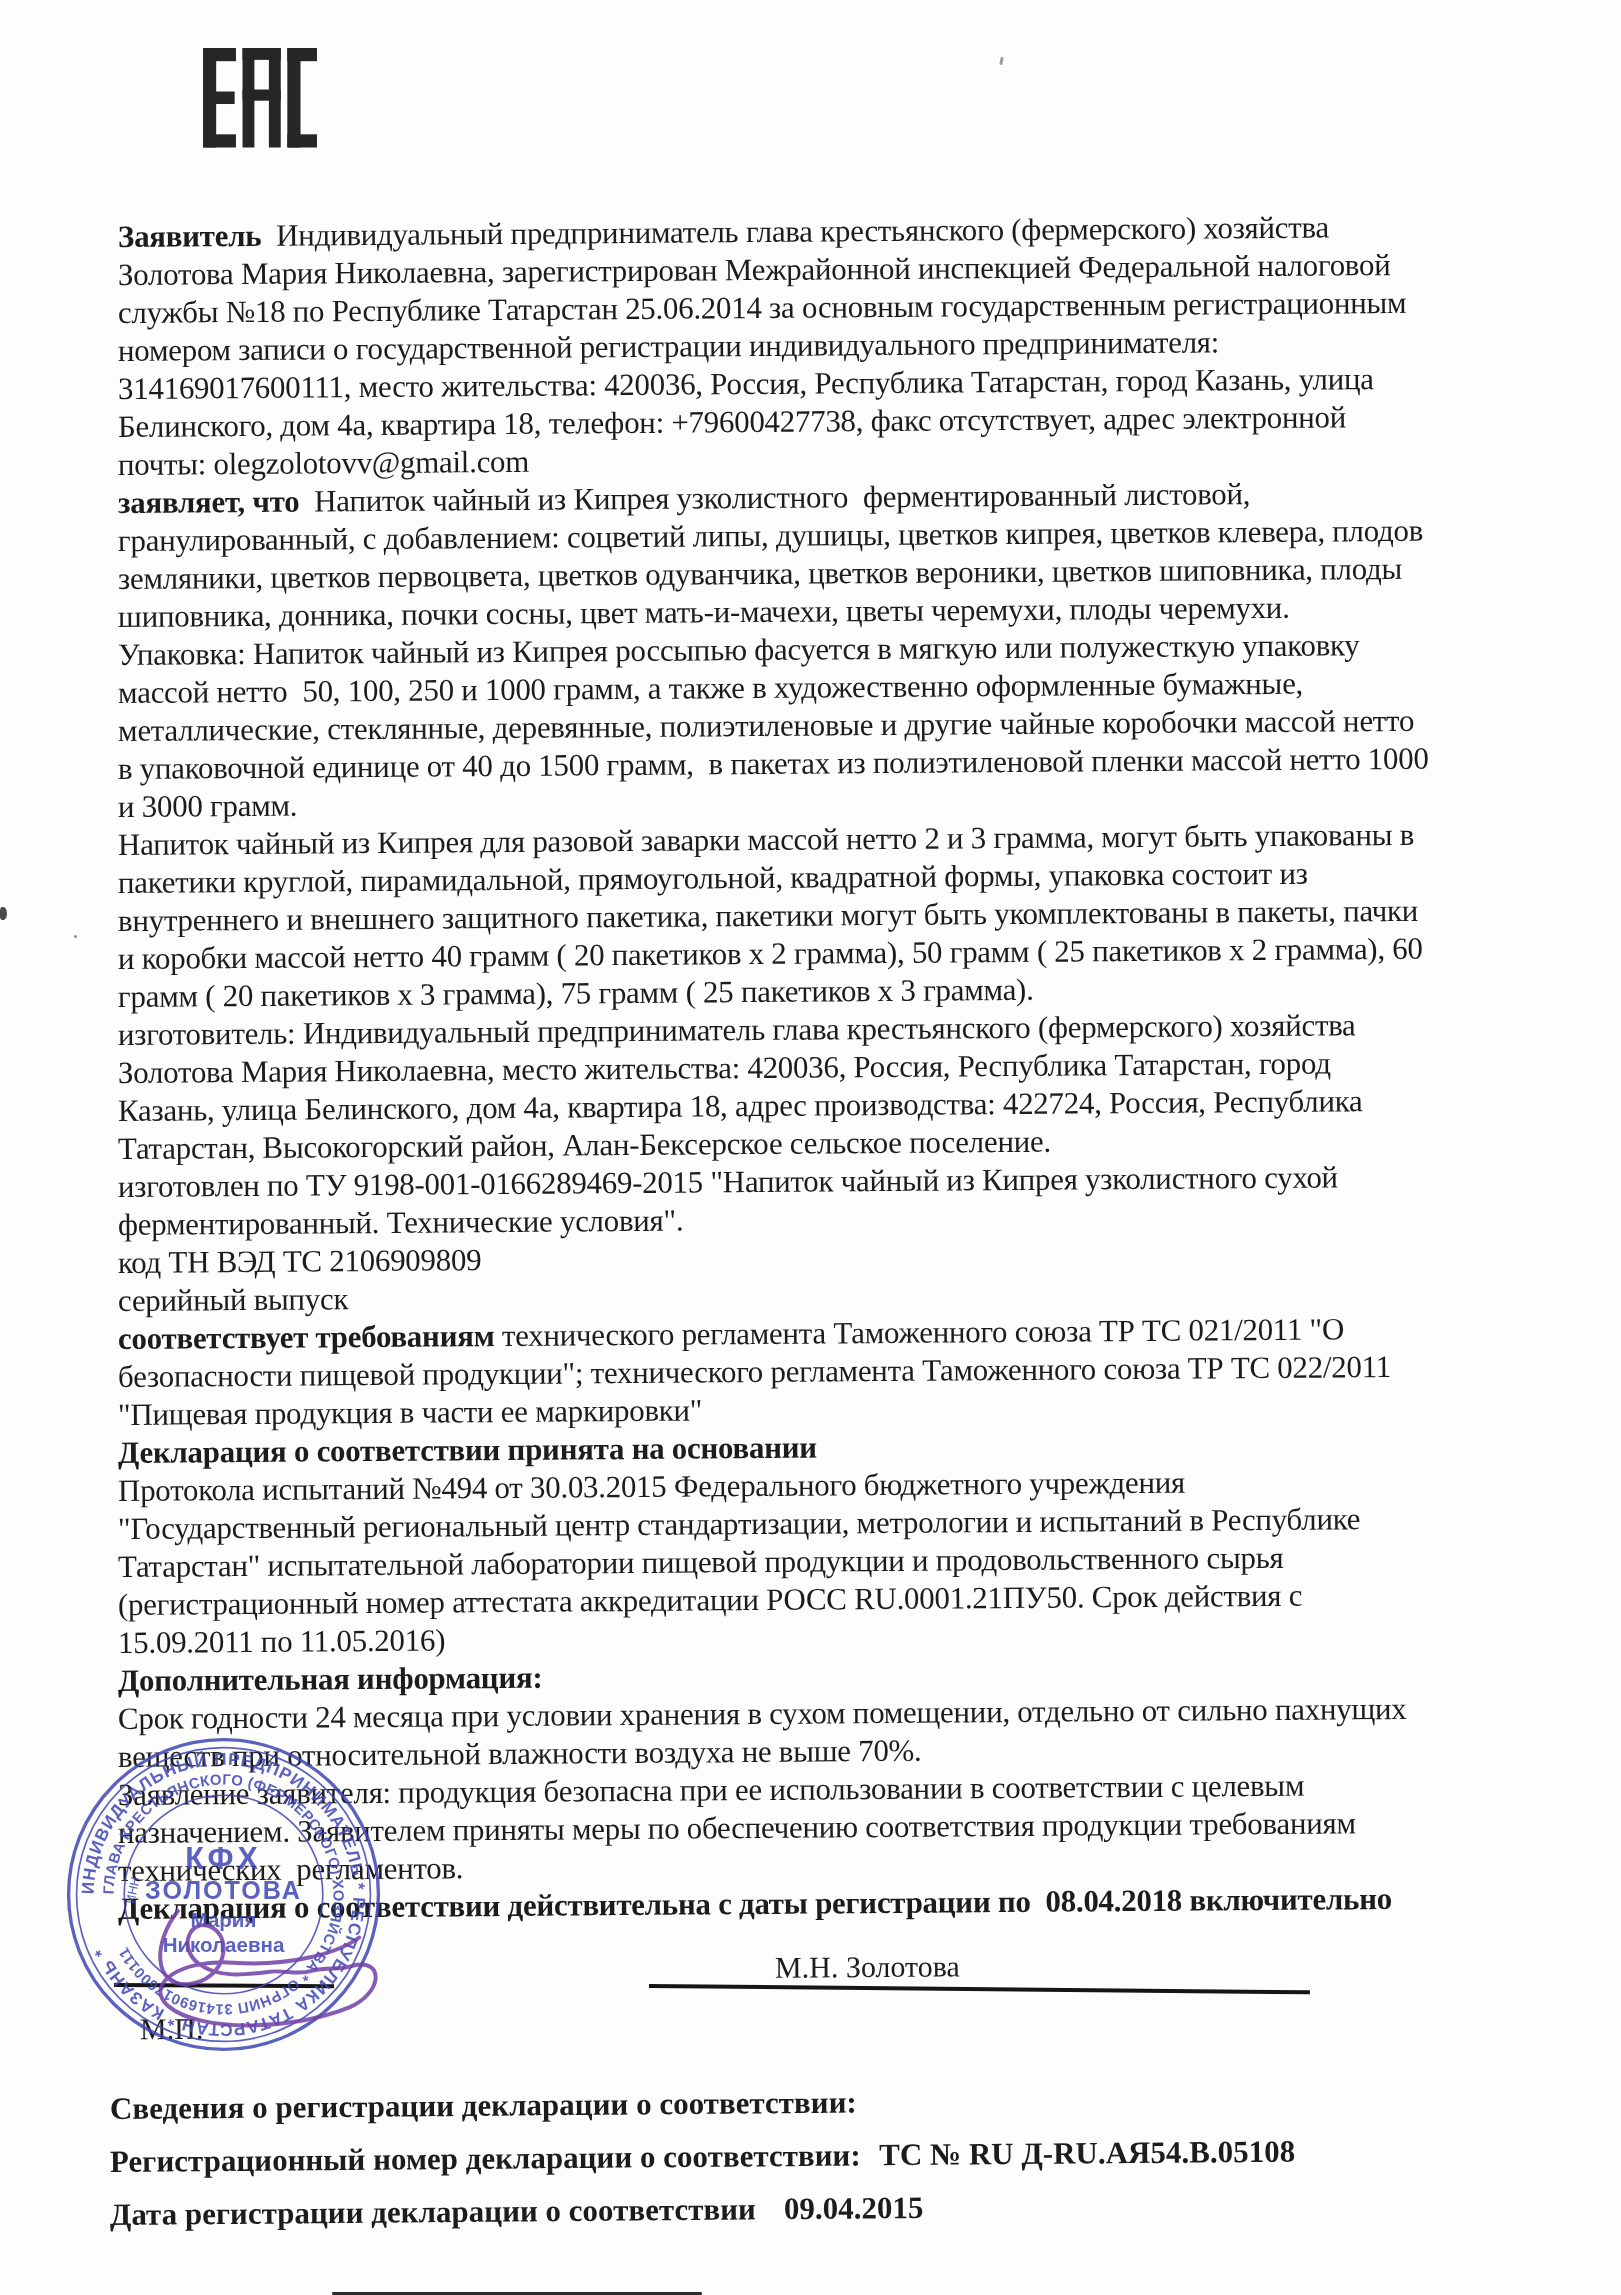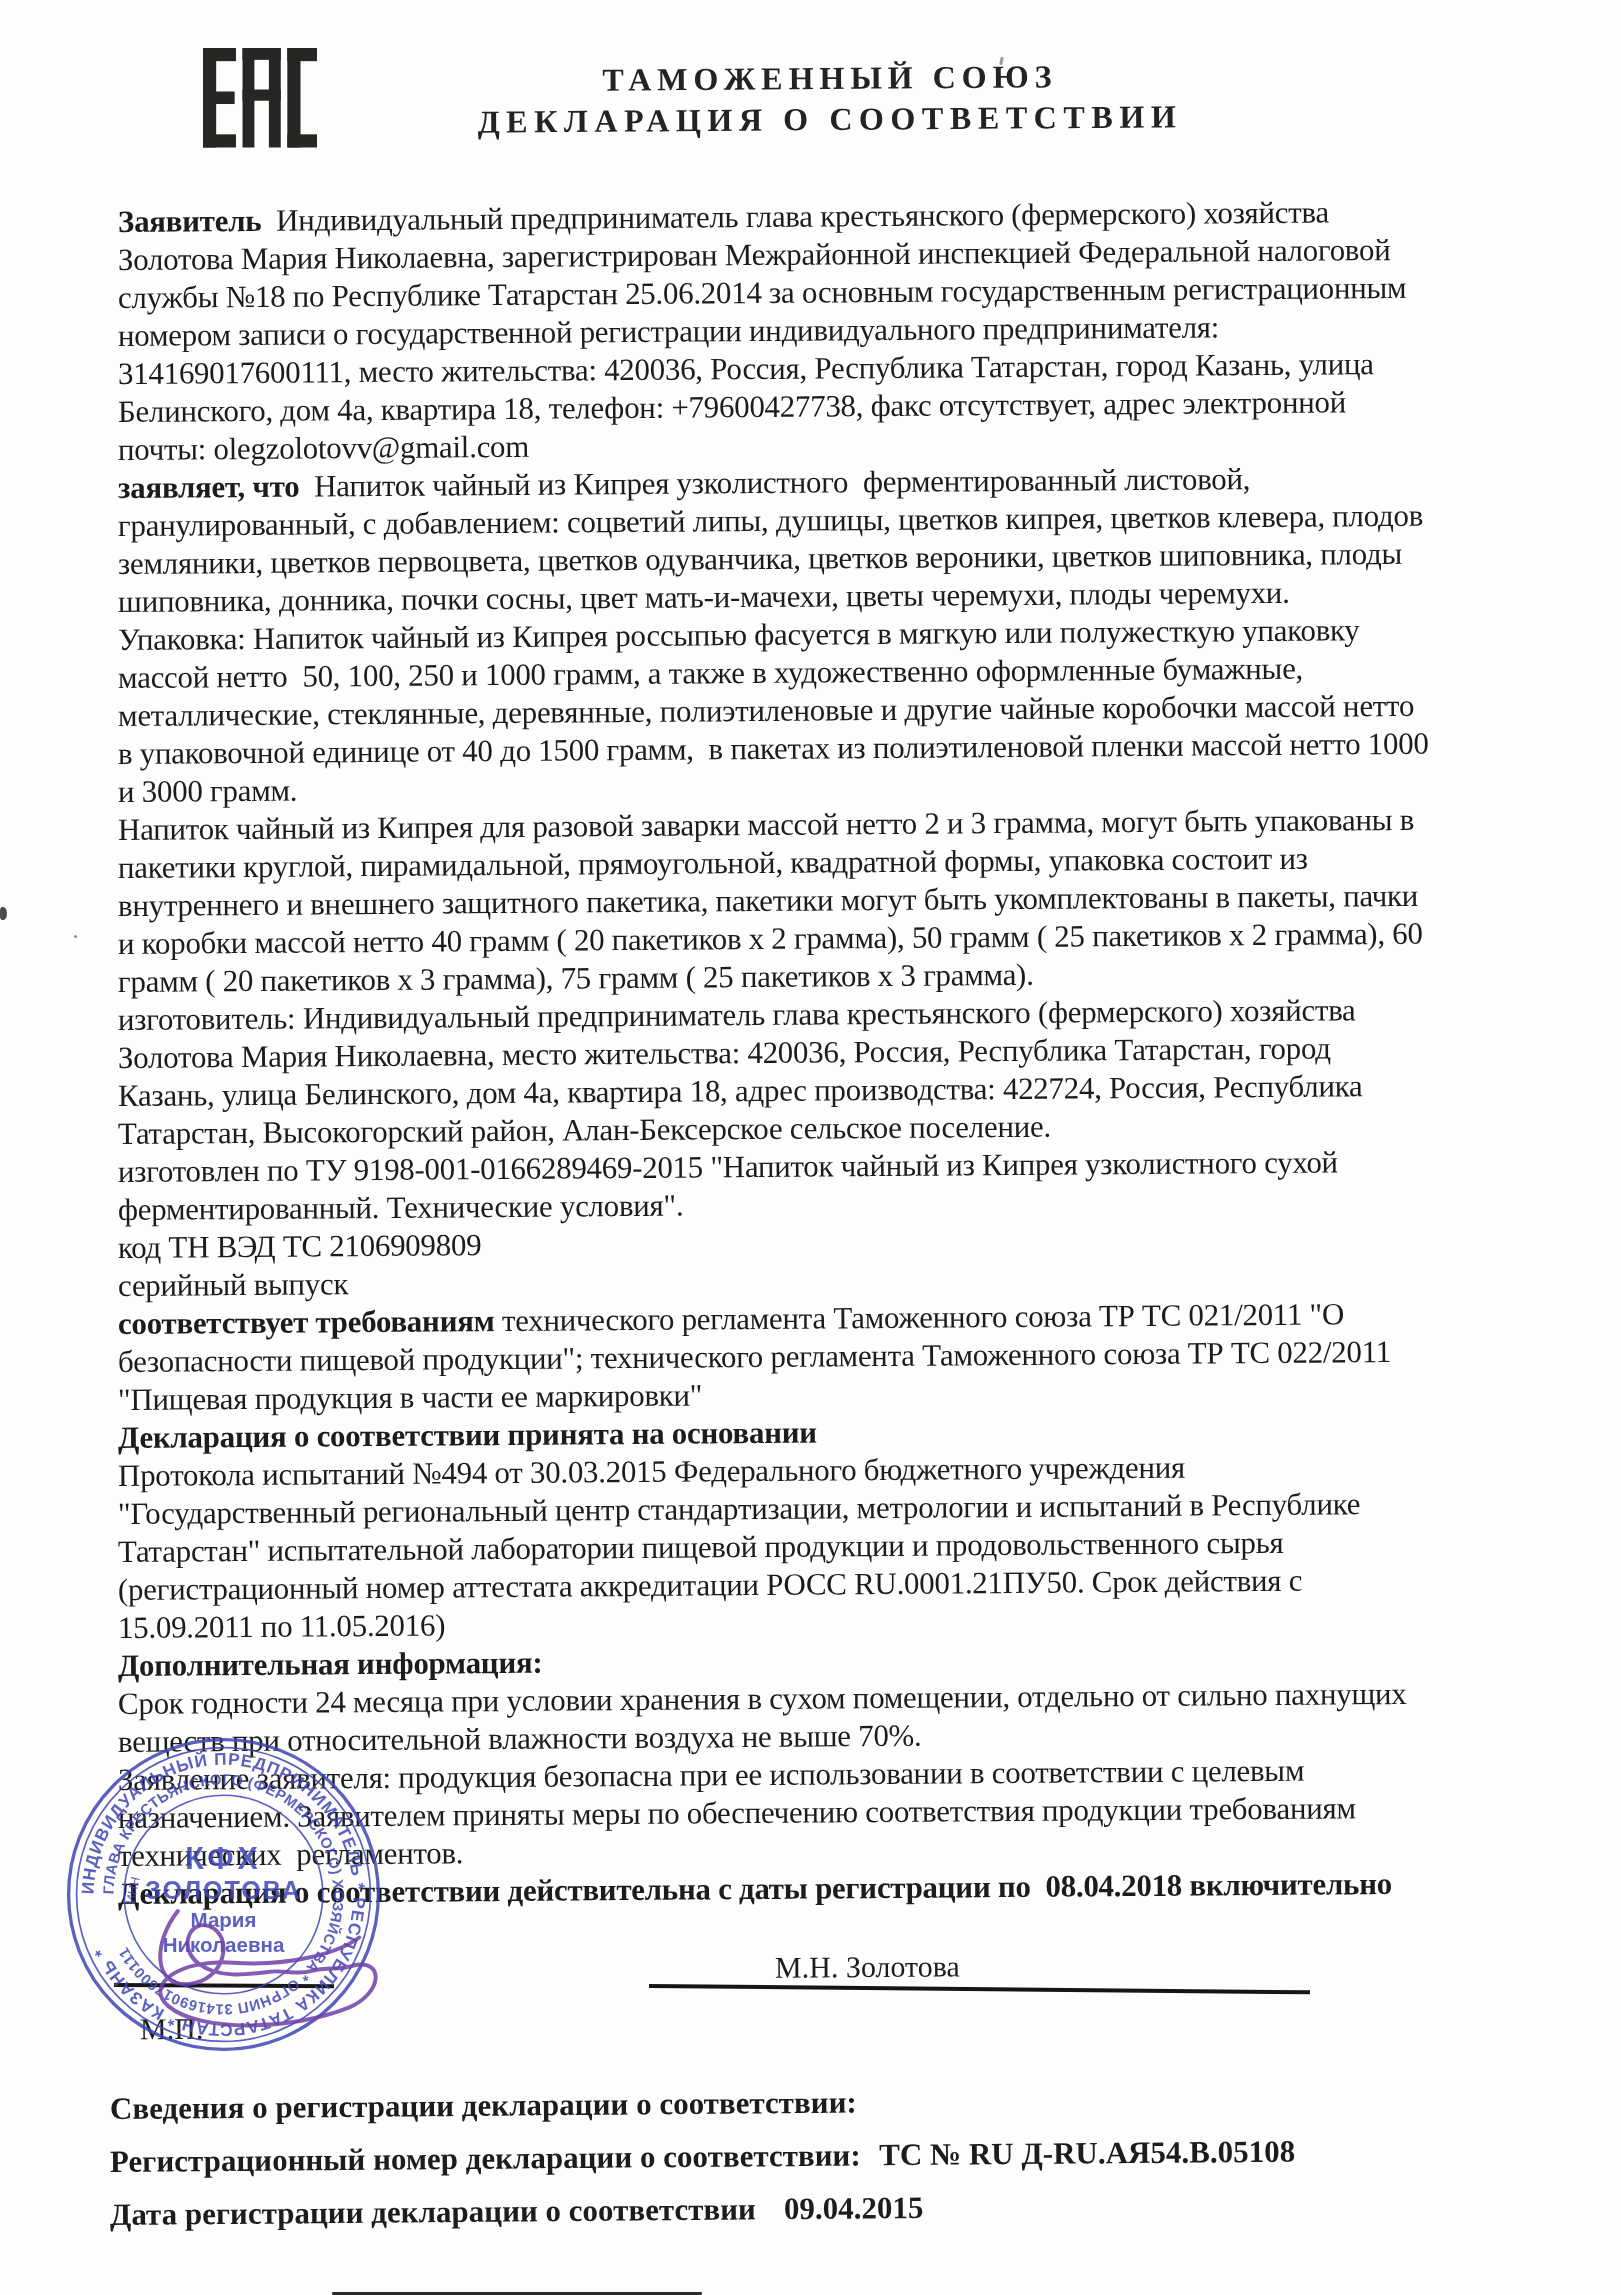--- a/index.html
+++ b/index.html
@@ -22,21 +22,21 @@
   .doc-title .t1{
     font-size:32px;letter-spacing:6px;line-height:41px;
     transform:rotate(-0.45deg);
   }
   .doc-title .t2{
     font-size:32px;letter-spacing:6.6px;line-height:41px;
     transform:rotate(-0.45deg);
   }
   
   .body-lines{
-    position:absolute;left:118px;top:203px;width:1475px;
+    position:absolute;left:118px;top:218px;width:1475px;
     font-size:31px;
   }
   .line{
     white-space:pre;height:38px;line-height:38px;
     transform:rotate(-0.45deg);transform-origin:0 50%;
     letter-spacing:-0.3px;
   }
   .b{font-weight:bold;}
   
   .sig-name{
@@ -110,24 +110,20 @@
         <rect x="60" y="0" width="58" height="18"></rect>
         <rect x="60" y="63" width="58" height="17"></rect>
 
         <rect x="128" y="0" width="20" height="151"></rect>
         <rect x="128" y="0" width="45" height="20"></rect>
         <rect x="128" y="131" width="45" height="20"></rect>
       </g>
     </svg>
   </div>
 
-  <div class="doc-title">
-    <div class="t1">ТАМОЖЕННЫЙ СОЮЗ</div>
-    <div class="t2">ДЕКЛАРАЦИЯ О СООТВЕТСТВИИ</div>
-  </div>
 
   <div class="body-lines" id="body-lines">
       <div class="line"><span class="b">Заявитель</span><span>  Индивидуальный предприниматель глава крестьянского (фермерского) хозяйства</span></div>
       <div class="line"><span>Золотова Мария Николаевна, зарегистрирован Межрайонной инспекцией Федеральной налоговой</span></div>
       <div class="line"><span>службы №18 по Республике Татарстан 25.06.2014 за основным государственным регистрационным</span></div>
       <div class="line"><span>номером записи о государственной регистрации индивидуального предпринимателя:</span></div>
       <div class="line"><span>314169017600111, место жительства: 420036, Россия, Республика Татарстан, город Казань, улица</span></div>
       <div class="line"><span>Белинского, дом 4а, квартира 18, телефон: +79600427738, факс отсутствует, адрес электронной</span></div>
       <div class="line"><span>почты: olegzolotovv@gmail.com</span></div>
       <div class="line"><span class="b">заявляет, что</span><span>  Напиток чайный из Кипрея узколистного  ферментированный листовой,</span></div>

